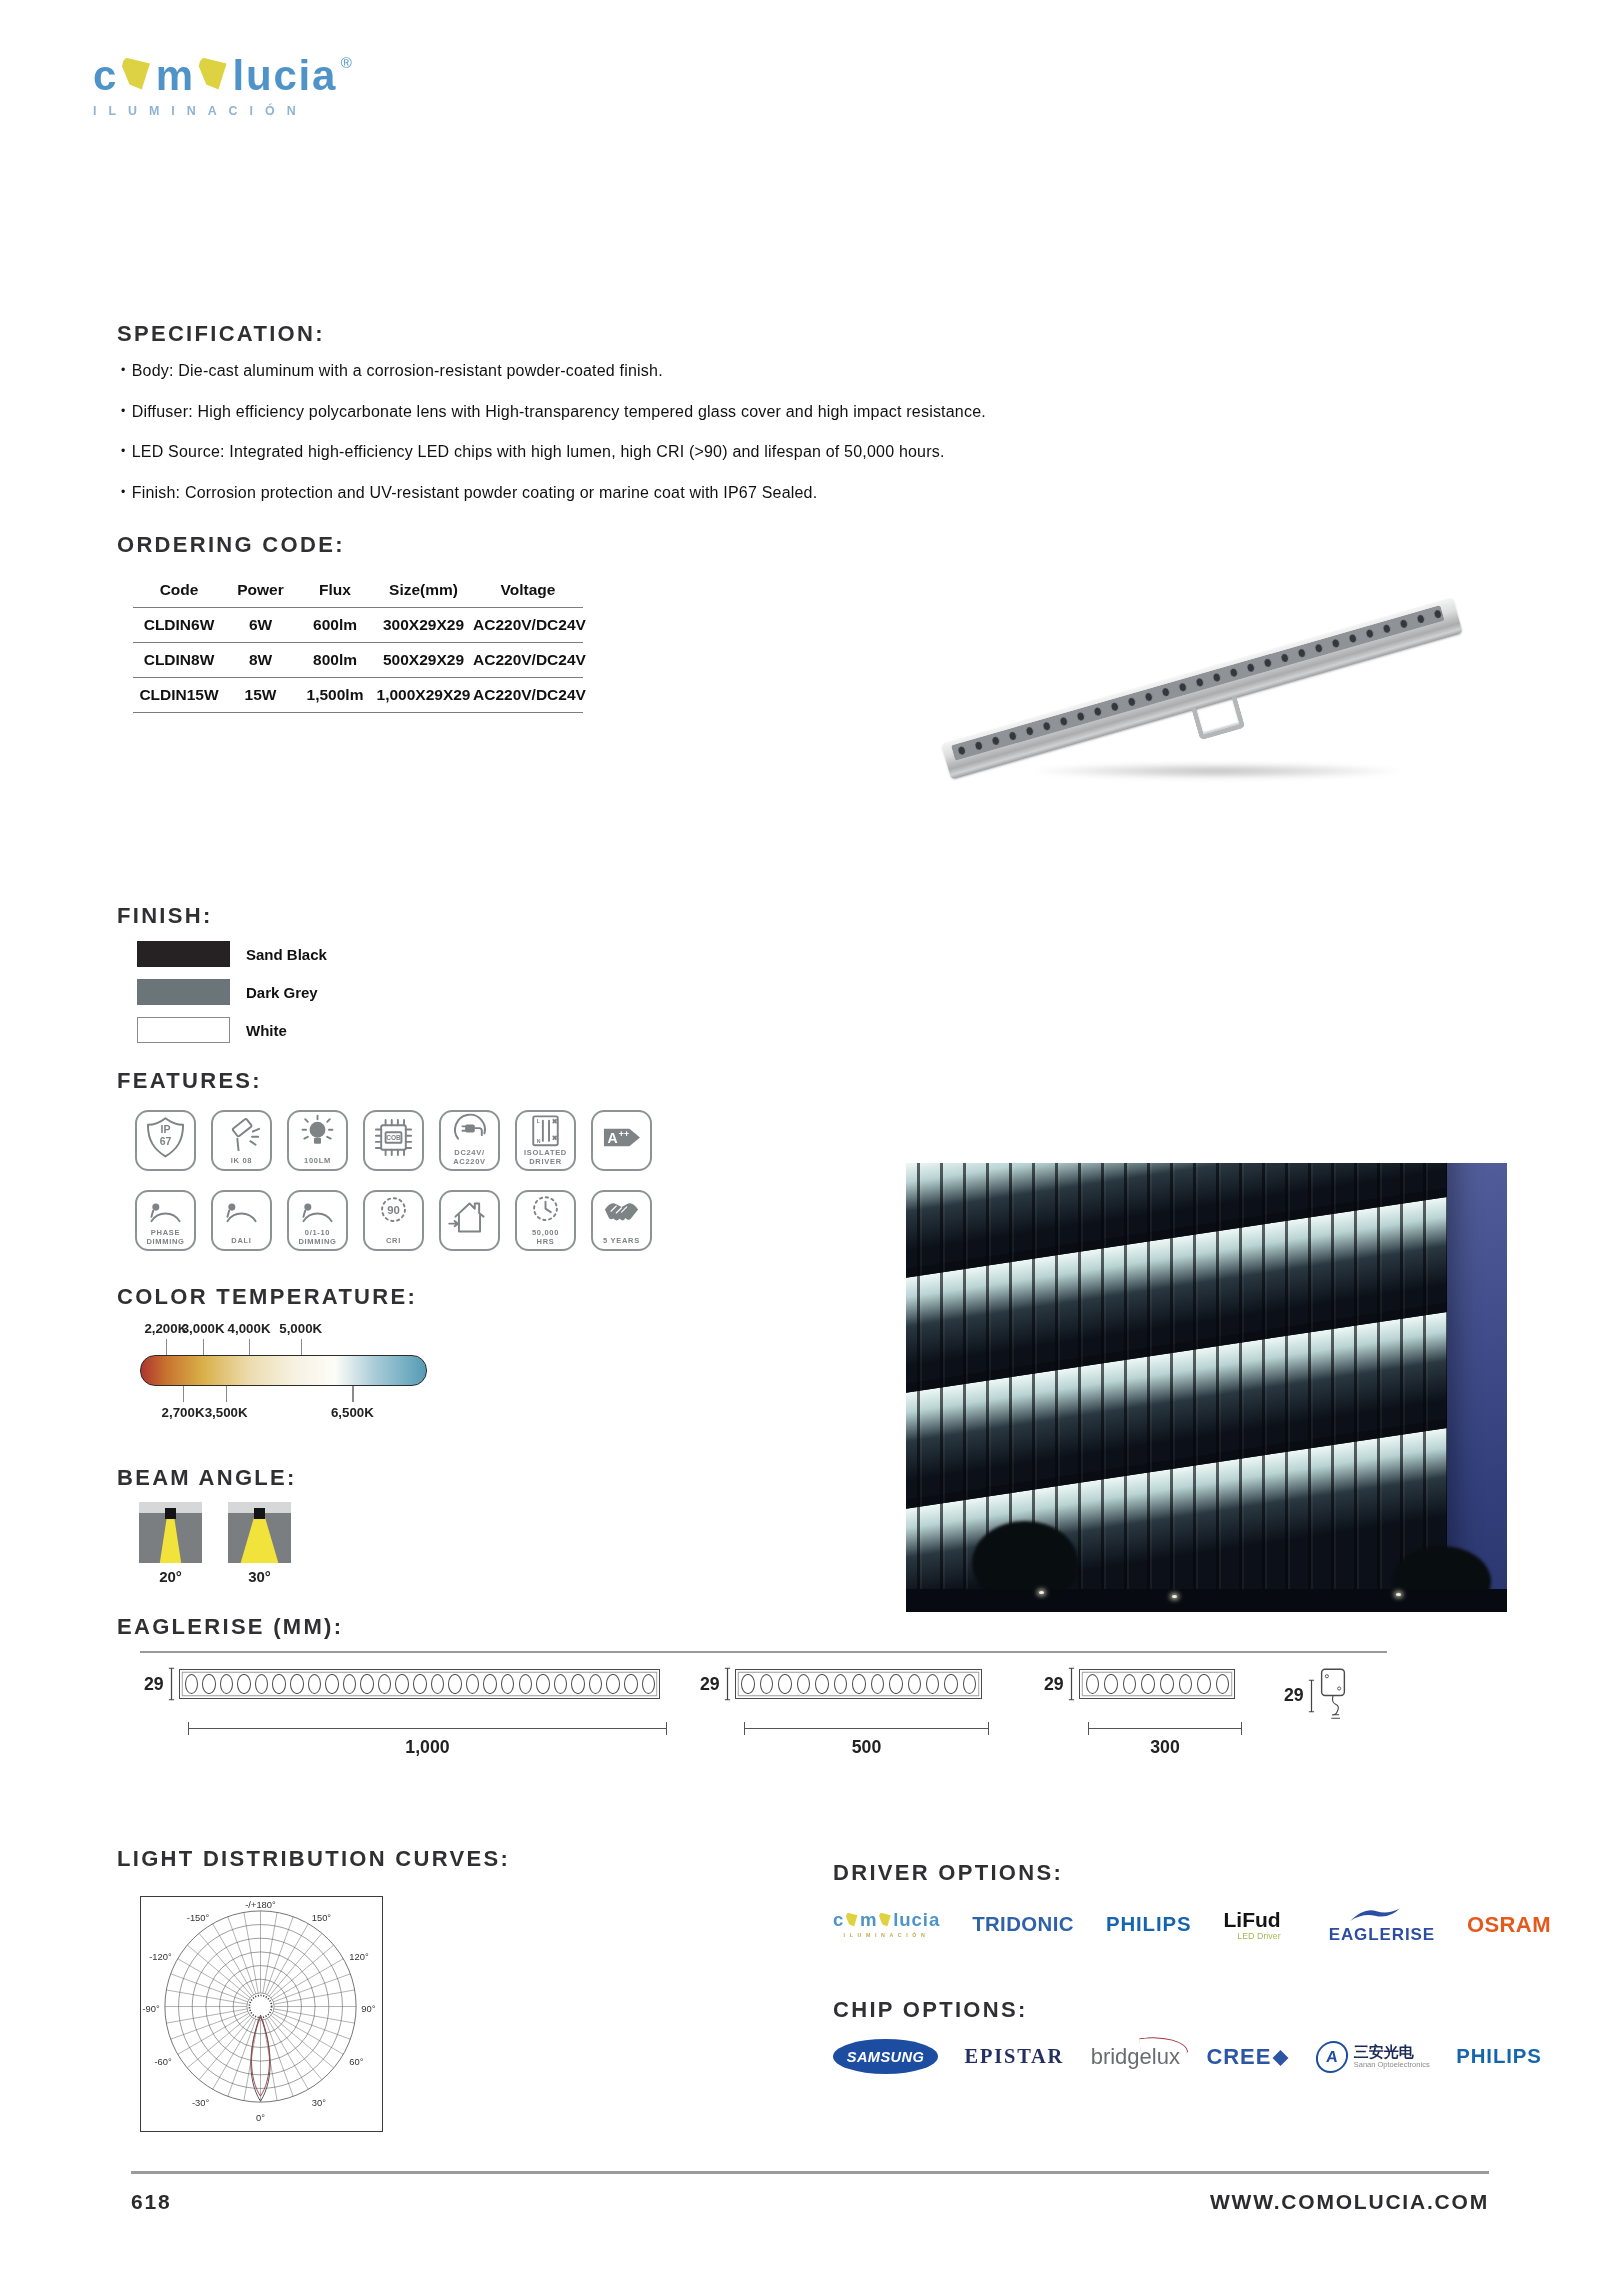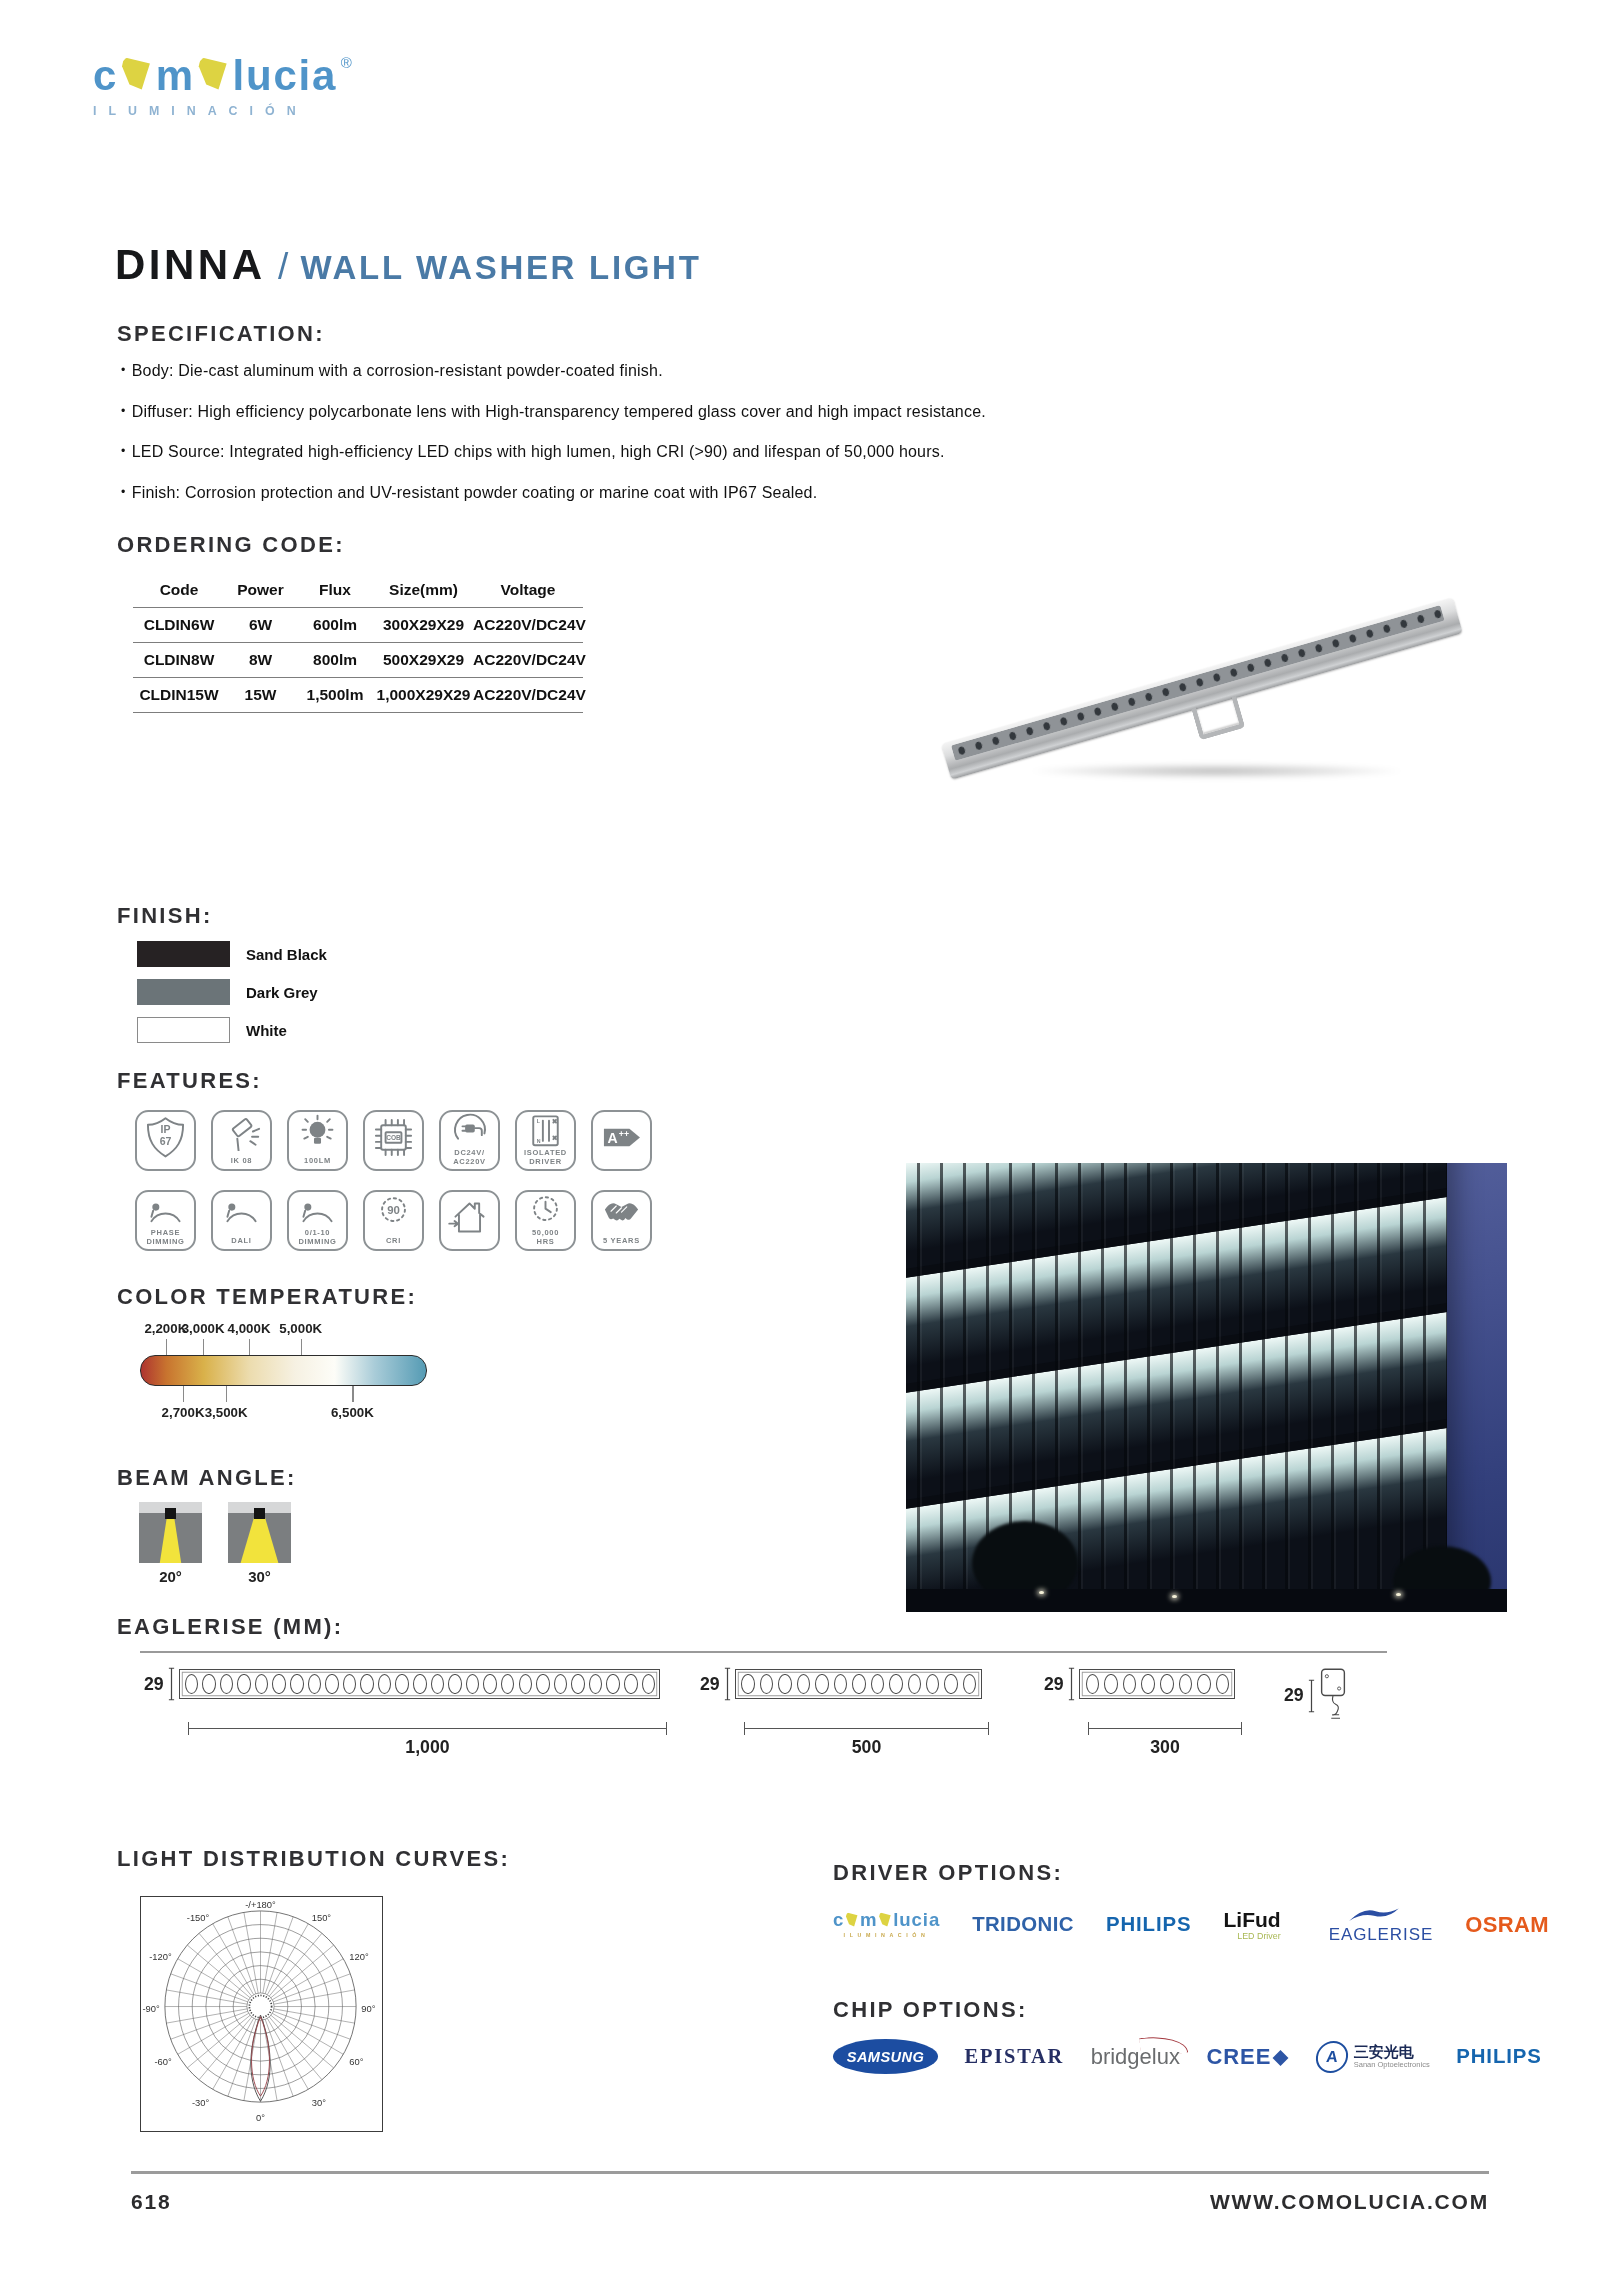--- a/index.html
+++ b/index.html
@@ -122,21 +122,21 @@
   .logo-row{display:flex;align-items:center;}
   .blogo{display:flex;flex-direction:column;align-items:center;justify-content:center;}
   .mini-word{font-size:18.6px;font-weight:700;color:#4f94c9;letter-spacing:0.9px;display:flex;align-items:center;line-height:1;}
   .mini-blob{display:inline-block;width:14px;height:15px;margin:0 0.9px 1.8px 0.9px;background:#ddd342;
              clip-path:polygon(12% 4%,88% 22%,64% 96%,28% 82%,6% 30%);border-radius:40%;}
   .mini-tag{font-size:5.3px;font-weight:700;letter-spacing:4.6px;color:#c9a94d;margin-top:2.7px;}
   .tridonic{font-size:20.4px;font-weight:700;color:#2f62a8;letter-spacing:0.4px;}
   .philips{font-size:20.4px;font-weight:700;color:#1565ae;letter-spacing:0.9px;text-align:right;}
   .lifud{font-size:21px;font-weight:700;color:#141414;line-height:1;}
   .lifud-sub{font-size:8.9px;color:#a9b854;font-weight:400;align-self:flex-end;margin-top:0.9px;}
-  .eagle-txt{font-size:17px;font-weight:400;color:#2b4ea3;letter-spacing:0.9px;padding-left:16px;}
+  .eagle-txt{font-size:17px;font-weight:700;color:#2b4ea3;letter-spacing:0.9px;padding-left:16px;}
   .osram{font-size:22px;font-weight:700;color:#e55a1c;letter-spacing:0.4px;}
   .samsung{width:105px;height:35px;background:#1c4da1;border-radius:50%;display:flex;align-items:center;justify-content:center;}
   .samsung span{color:#fff;font-style:italic;font-weight:700;font-size:14.6px;letter-spacing:0.4px;}
   .epistar{font-family:"Liberation Serif",serif;font-size:20.4px;font-weight:700;color:#252e63;letter-spacing:1.8px;}
   .bridgelux{font-size:22px;color:#6a6c6e;position:relative;}
   .bridgelux .arc{position:absolute;right:-7px;top:-8.9px;width:46px;height:19.5px;border:1.8px solid #a43a41;
                   border-bottom:none;border-left:none;border-radius:0 100% 0 0;transform:rotate(-8deg);}
   .cree{font-size:22px;font-weight:700;color:#2d55a5;letter-spacing:0.9px;display:flex;align-items:center;gap:1.8px;}
   .cree .dia{font-size:19.5px;}
   .sanan{display:flex;align-items:center;gap:6.2px;}
@@ -164,25 +164,20 @@
       <span>c</span>
         <span class="logo-blob"></span>
         <span>m</span>
         <span class="logo-blob"></span>
         <span>lucia</span>
         <span class="logo-reg">®</span>
     </div>
     <div class="logo-tag">ILUMINACIÓN</div>
   </div>
 
-  <div class="abs title-row" style="left:115px;top:241px;">
-    <span class="title-product">DINNA</span>
-    <span class="title-sep">/</span>
-    <span class="title-cat">WALL WASHER LIGHT</span>
-  </div>
 
   <div class="abs h-tech" style="left:117px;top:321px;">SPECIFICATION:</div>
   <ul class="abs spec-list" style="left:121px;top:362px;width:975px;" id="spec-list">
       <li><span class="spec-bullet">•</span>Body: Die-cast aluminum with a corrosion-resistant powder-coated finish.</li>
       <li><span class="spec-bullet">•</span>Diffuser: High efficiency polycarbonate lens with High-transparency tempered glass cover and high impact resistance.</li>
       <li><span class="spec-bullet">•</span>LED Source: Integrated high-efficiency LED chips with high lumen, high CRI (&gt;90) and lifespan of 50,000 hours.</li>
       <li><span class="spec-bullet">•</span>Finish: Corrosion protection and UV-resistant powder coating or marine coat with IP67 Sealed.</li>
     </ul>
 
   <div class="abs h-tech" style="left:117px;top:532px;">ORDERING CODE:</div>

